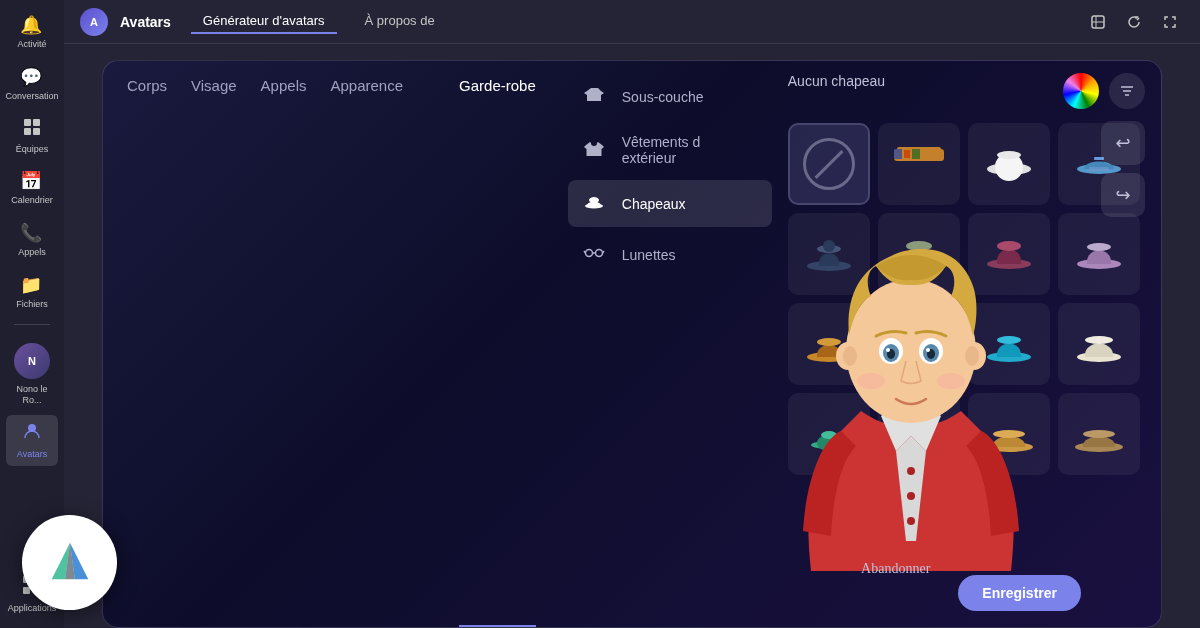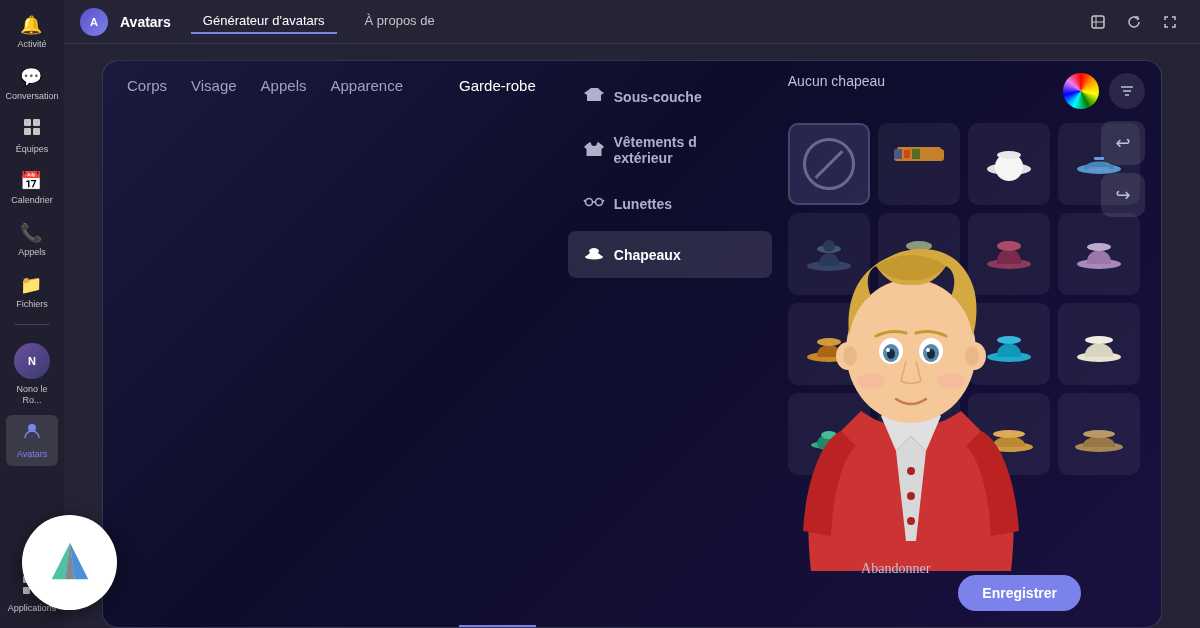--- a/index.html
+++ b/index.html
@@ -218,27 +218,26 @@
       width: 220px;
       padding: 12px 8px;
       display: flex;
       flex-direction: column;
       gap: 4px;
       flex-shrink: 0;
     }
     .nav-item {
       display: flex;
       align-items: center;
-      gap: 8px;
+      gap: 16px;
       padding: 10px 14px;
       border-radius: 8px;
       cursor: pointer;
       color: #b0b0c8;
       font-size: 14px;
-      font-weight: bold;
     }
     .nav-item.active {
       background: rgba(255,255,255,0.12);
       color: #ffffff;
     }
     .nav-item .nav-icon {
       font-size: 18px;
       width: 24px;
       text-align: center;
     }
@@ -536,40 +535,40 @@
             <span>Sous-couche</span>
           </div>
           <div class="nav-item">
             <span class="nav-icon">
               <svg width="22" height="22" viewBox="0 0 22 22" fill="#b0b0c8">
                 <path d="M3 8l-2 2 2.5 2V19h15v-7l2.5-2-2-2-4-3-1 1a3 3 0 01-6 0l-1-1L3 8z"></path>
               </svg>
             </span>
             <span>Vêtements d extérieur</span>
           </div>
+          <div class="nav-item active">
+            <span class="nav-icon">
+              <svg width="22" height="22" viewBox="0 0 22 22" fill="white">
+                <ellipse cx="11" cy="16" rx="9" ry="2.5"></ellipse>
+                <path d="M4 16 C4 10 18 10 18 16" fill="white"></path>
+                <ellipse cx="11" cy="10" rx="5" ry="3"></ellipse>
+              </svg>
+            </span>
+            <span>Chapeaux</span>
+          </div>
           <div class="nav-item">
             <span class="nav-icon">
               <svg width="22" height="22" viewBox="0 0 22 22" fill="none" stroke="#b0b0c8" stroke-width="1.5">
                 <circle cx="6" cy="12" r="3.5"></circle>
                 <circle cx="16" cy="12" r="3.5"></circle>
                 <path d="M9.5 12h3"></path>
                 <path d="M2.5 12L1 10M19.5 12L21 10"></path>
               </svg>
             </span>
             <span>Lunettes</span>
-          </div>
-          <div class="nav-item active">
-            <span class="nav-icon">
-              <svg width="22" height="22" viewBox="0 0 22 22" fill="white">
-                <ellipse cx="11" cy="16" rx="9" ry="2.5"></ellipse>
-                <path d="M4 16 C4 10 18 10 18 16" fill="white"></path>
-                <ellipse cx="11" cy="10" rx="5" ry="3"></ellipse>
-              </svg>
-            </span>
-            <span>Chapeaux</span>
           </div>
         </div>
 
         <div class="center-content">
 
           <div class="filter-bar">
             <span class="filter-label">Aucun chapeau</span>
             <div class="filter-rainbow"></div>
             <div class="filter-btn">
               <svg width="18" height="18" viewBox="0 0 18 18" fill="#c0c0d8">

